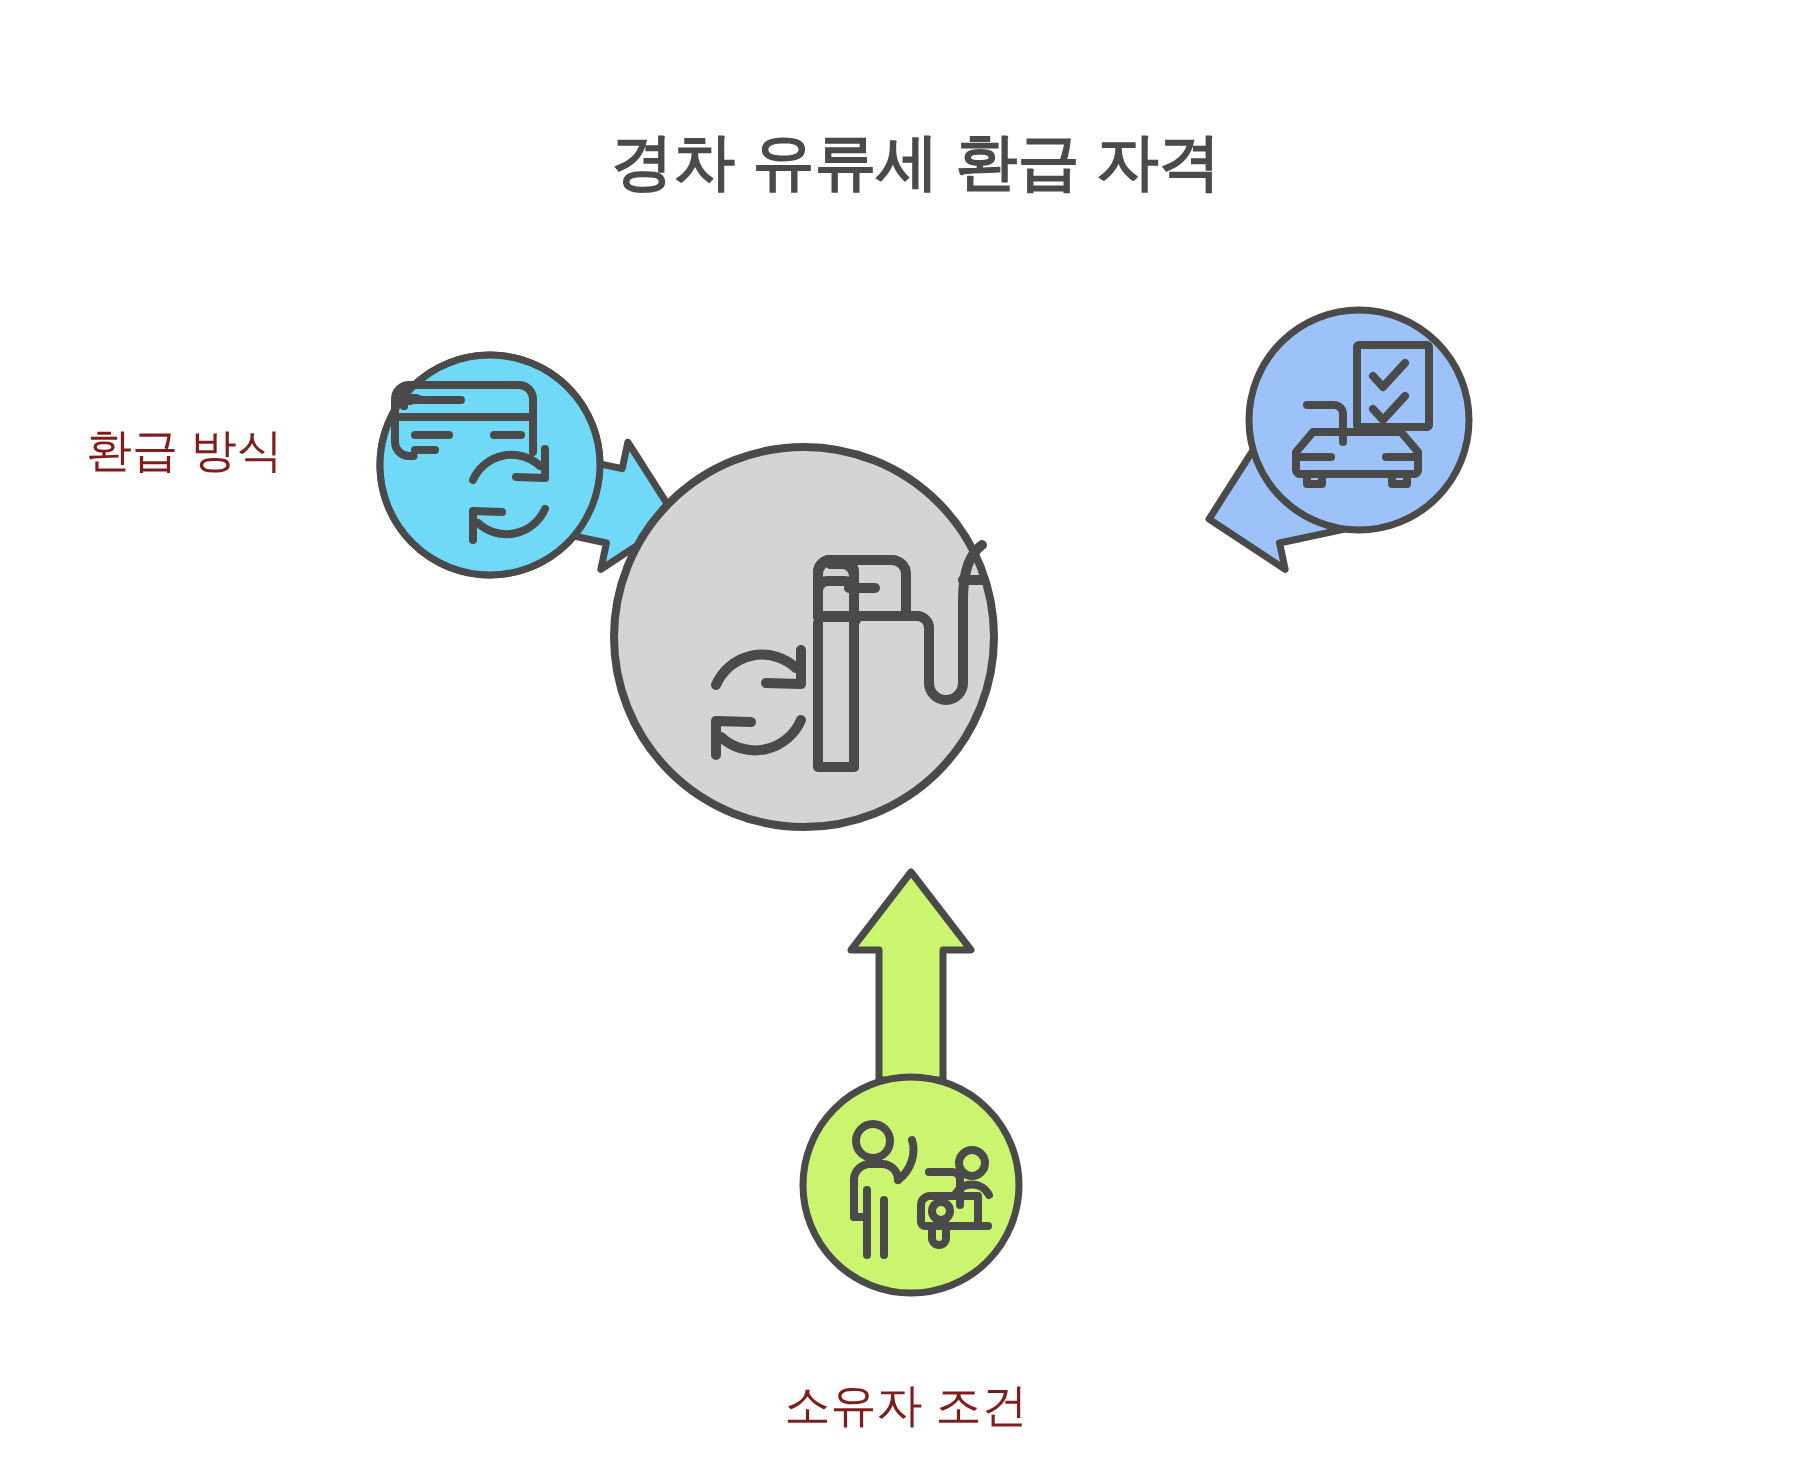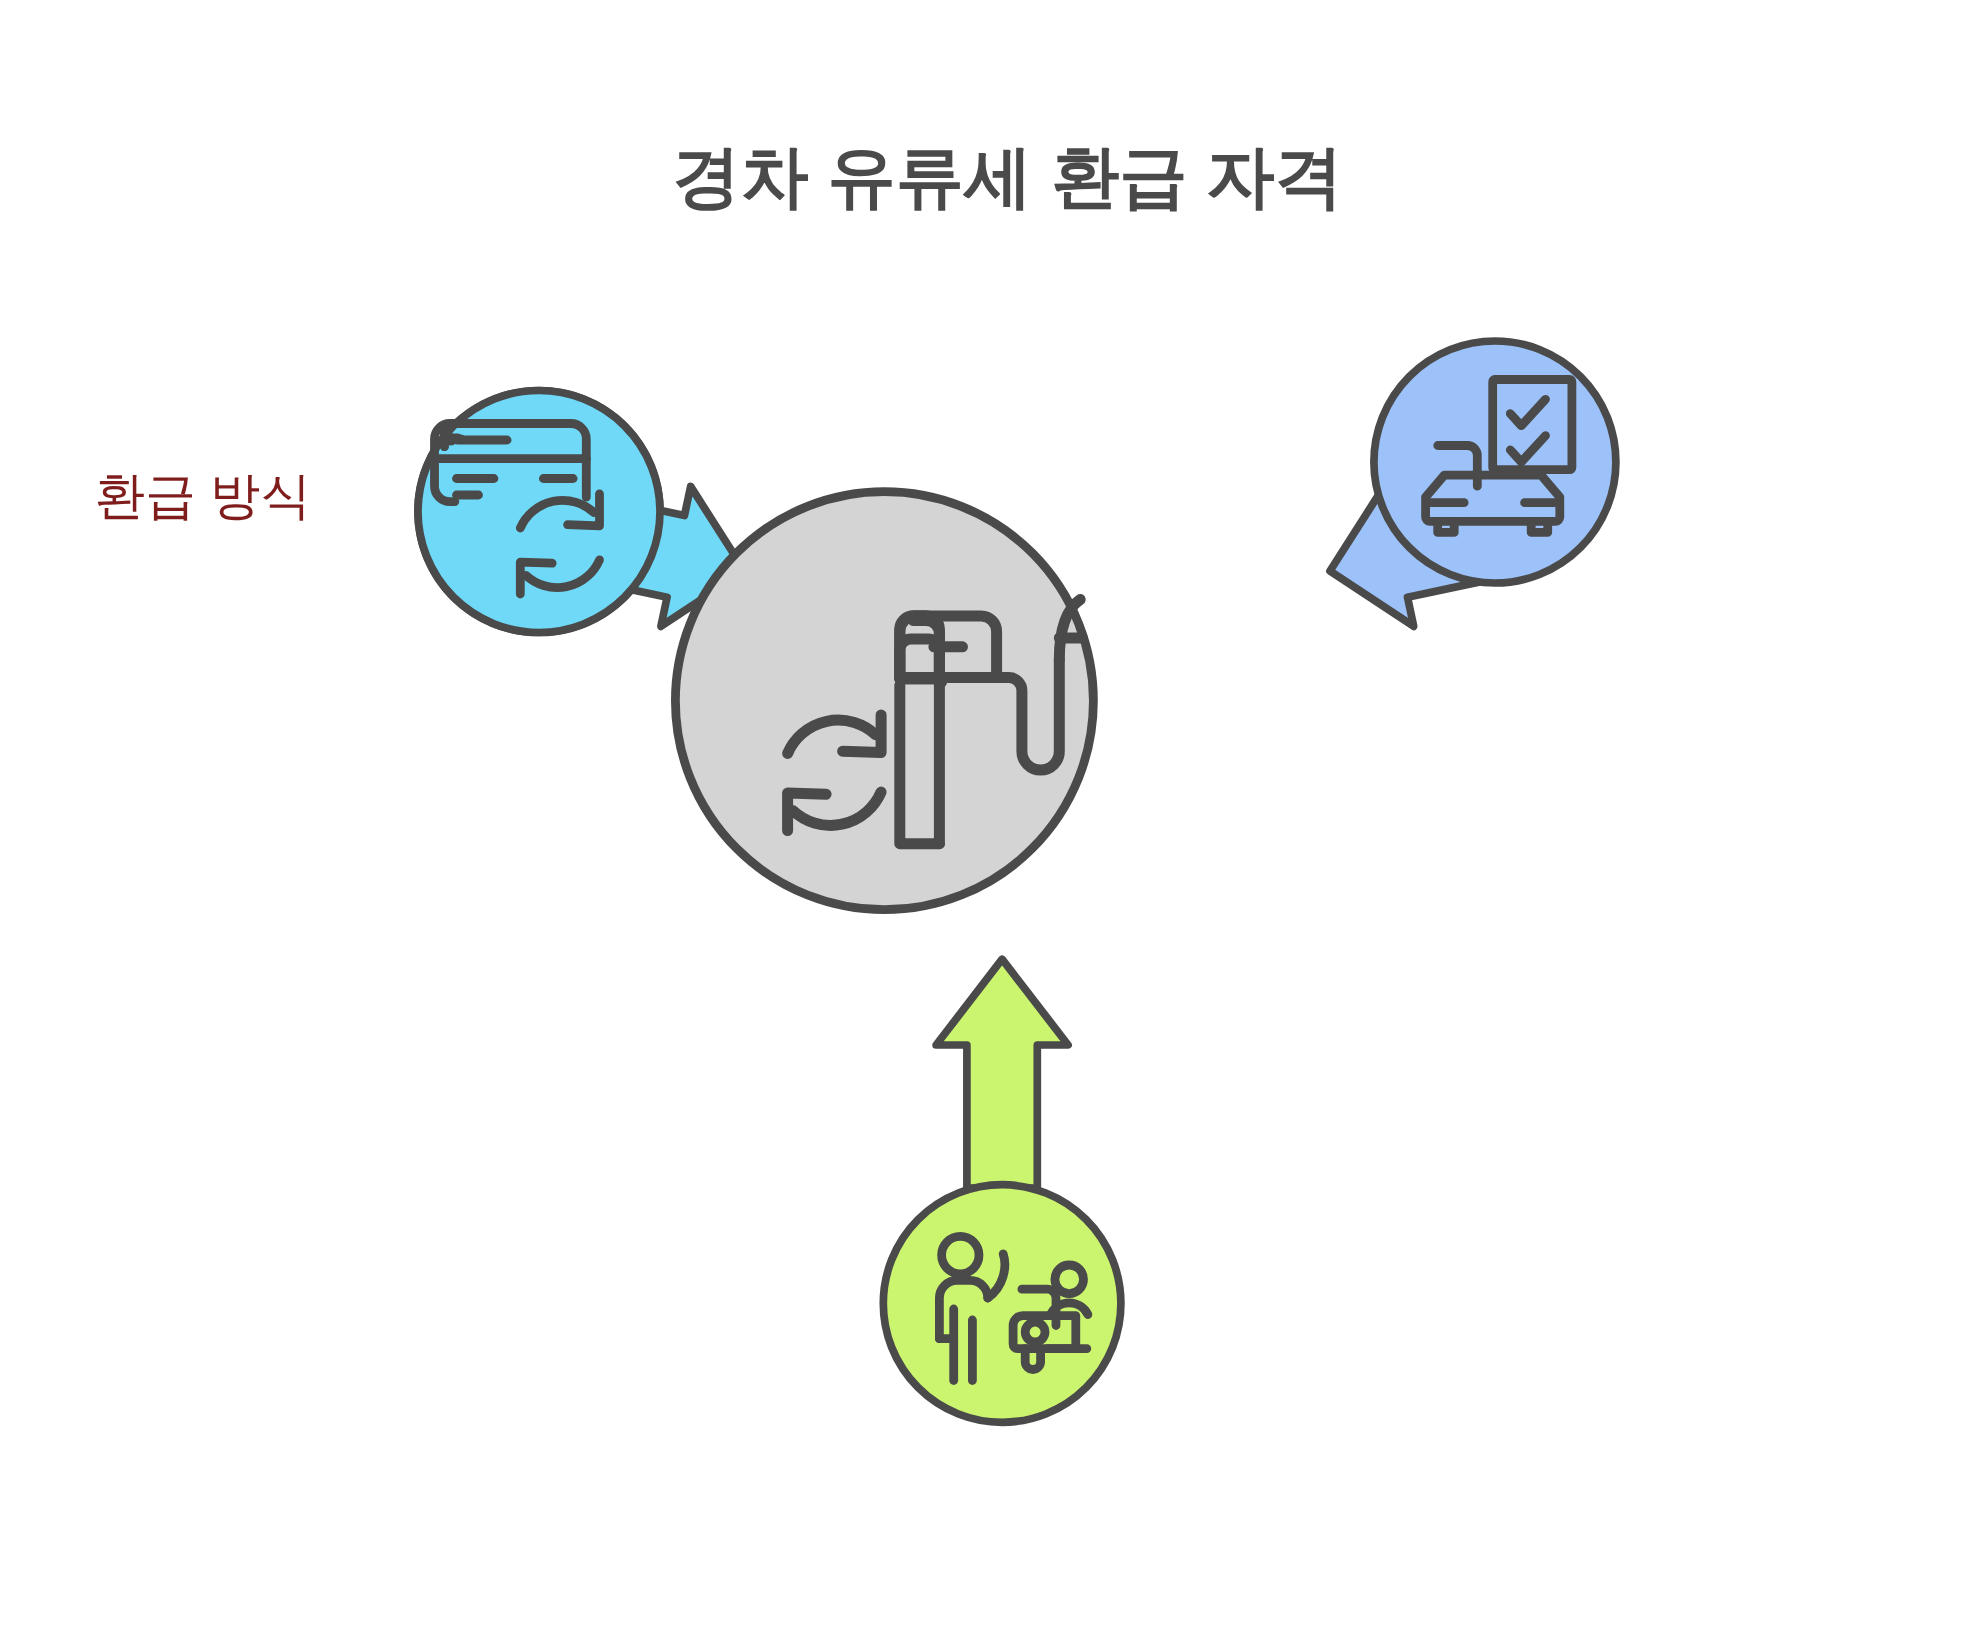--- a/index.html
+++ b/index.html
@@ -262,14 +262,15 @@
         <path d="M 785 720 A 50 50 0 0 1 705 737"></path>
         <path d="M 735 722 L 700 721 L 700 755"></path>
       </g>
     </g>
 
   </svg>
 
   <div class="node-label" id="label-refund-method">환급 방식</div>
 
 
+  <div class="node-label" id="label-owner-condition">소유자 조건</div>
 
 </div>
 
 </body></html>

